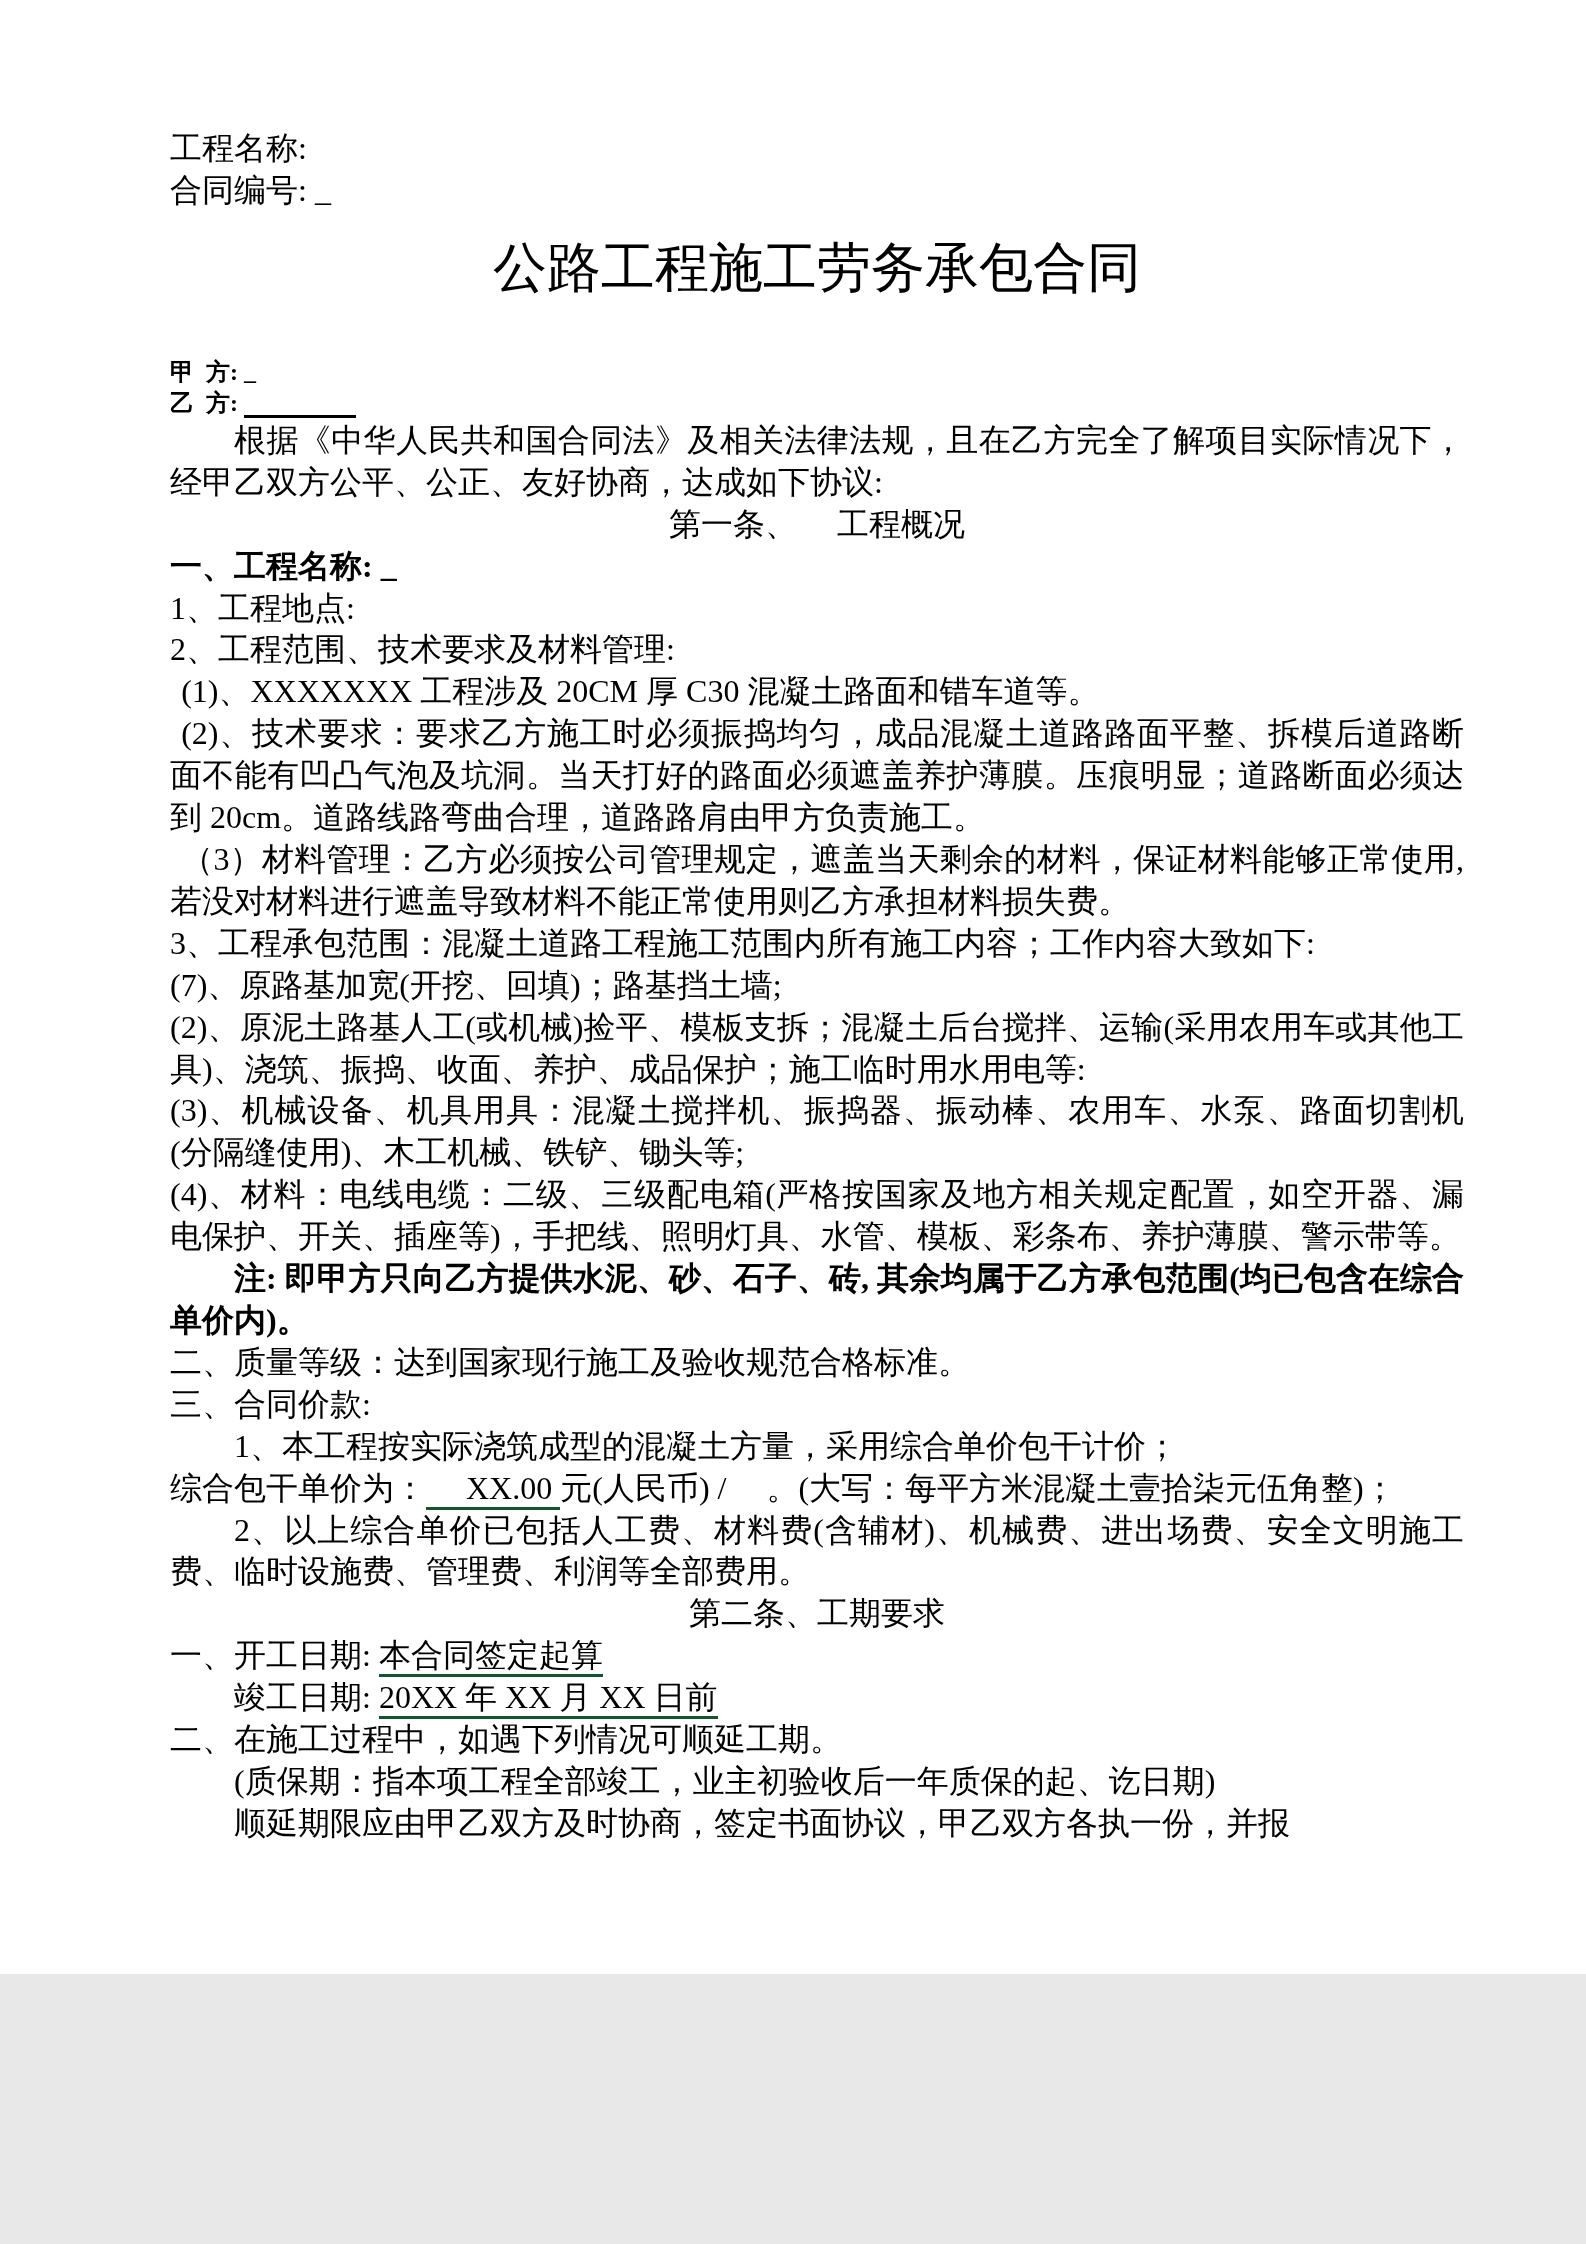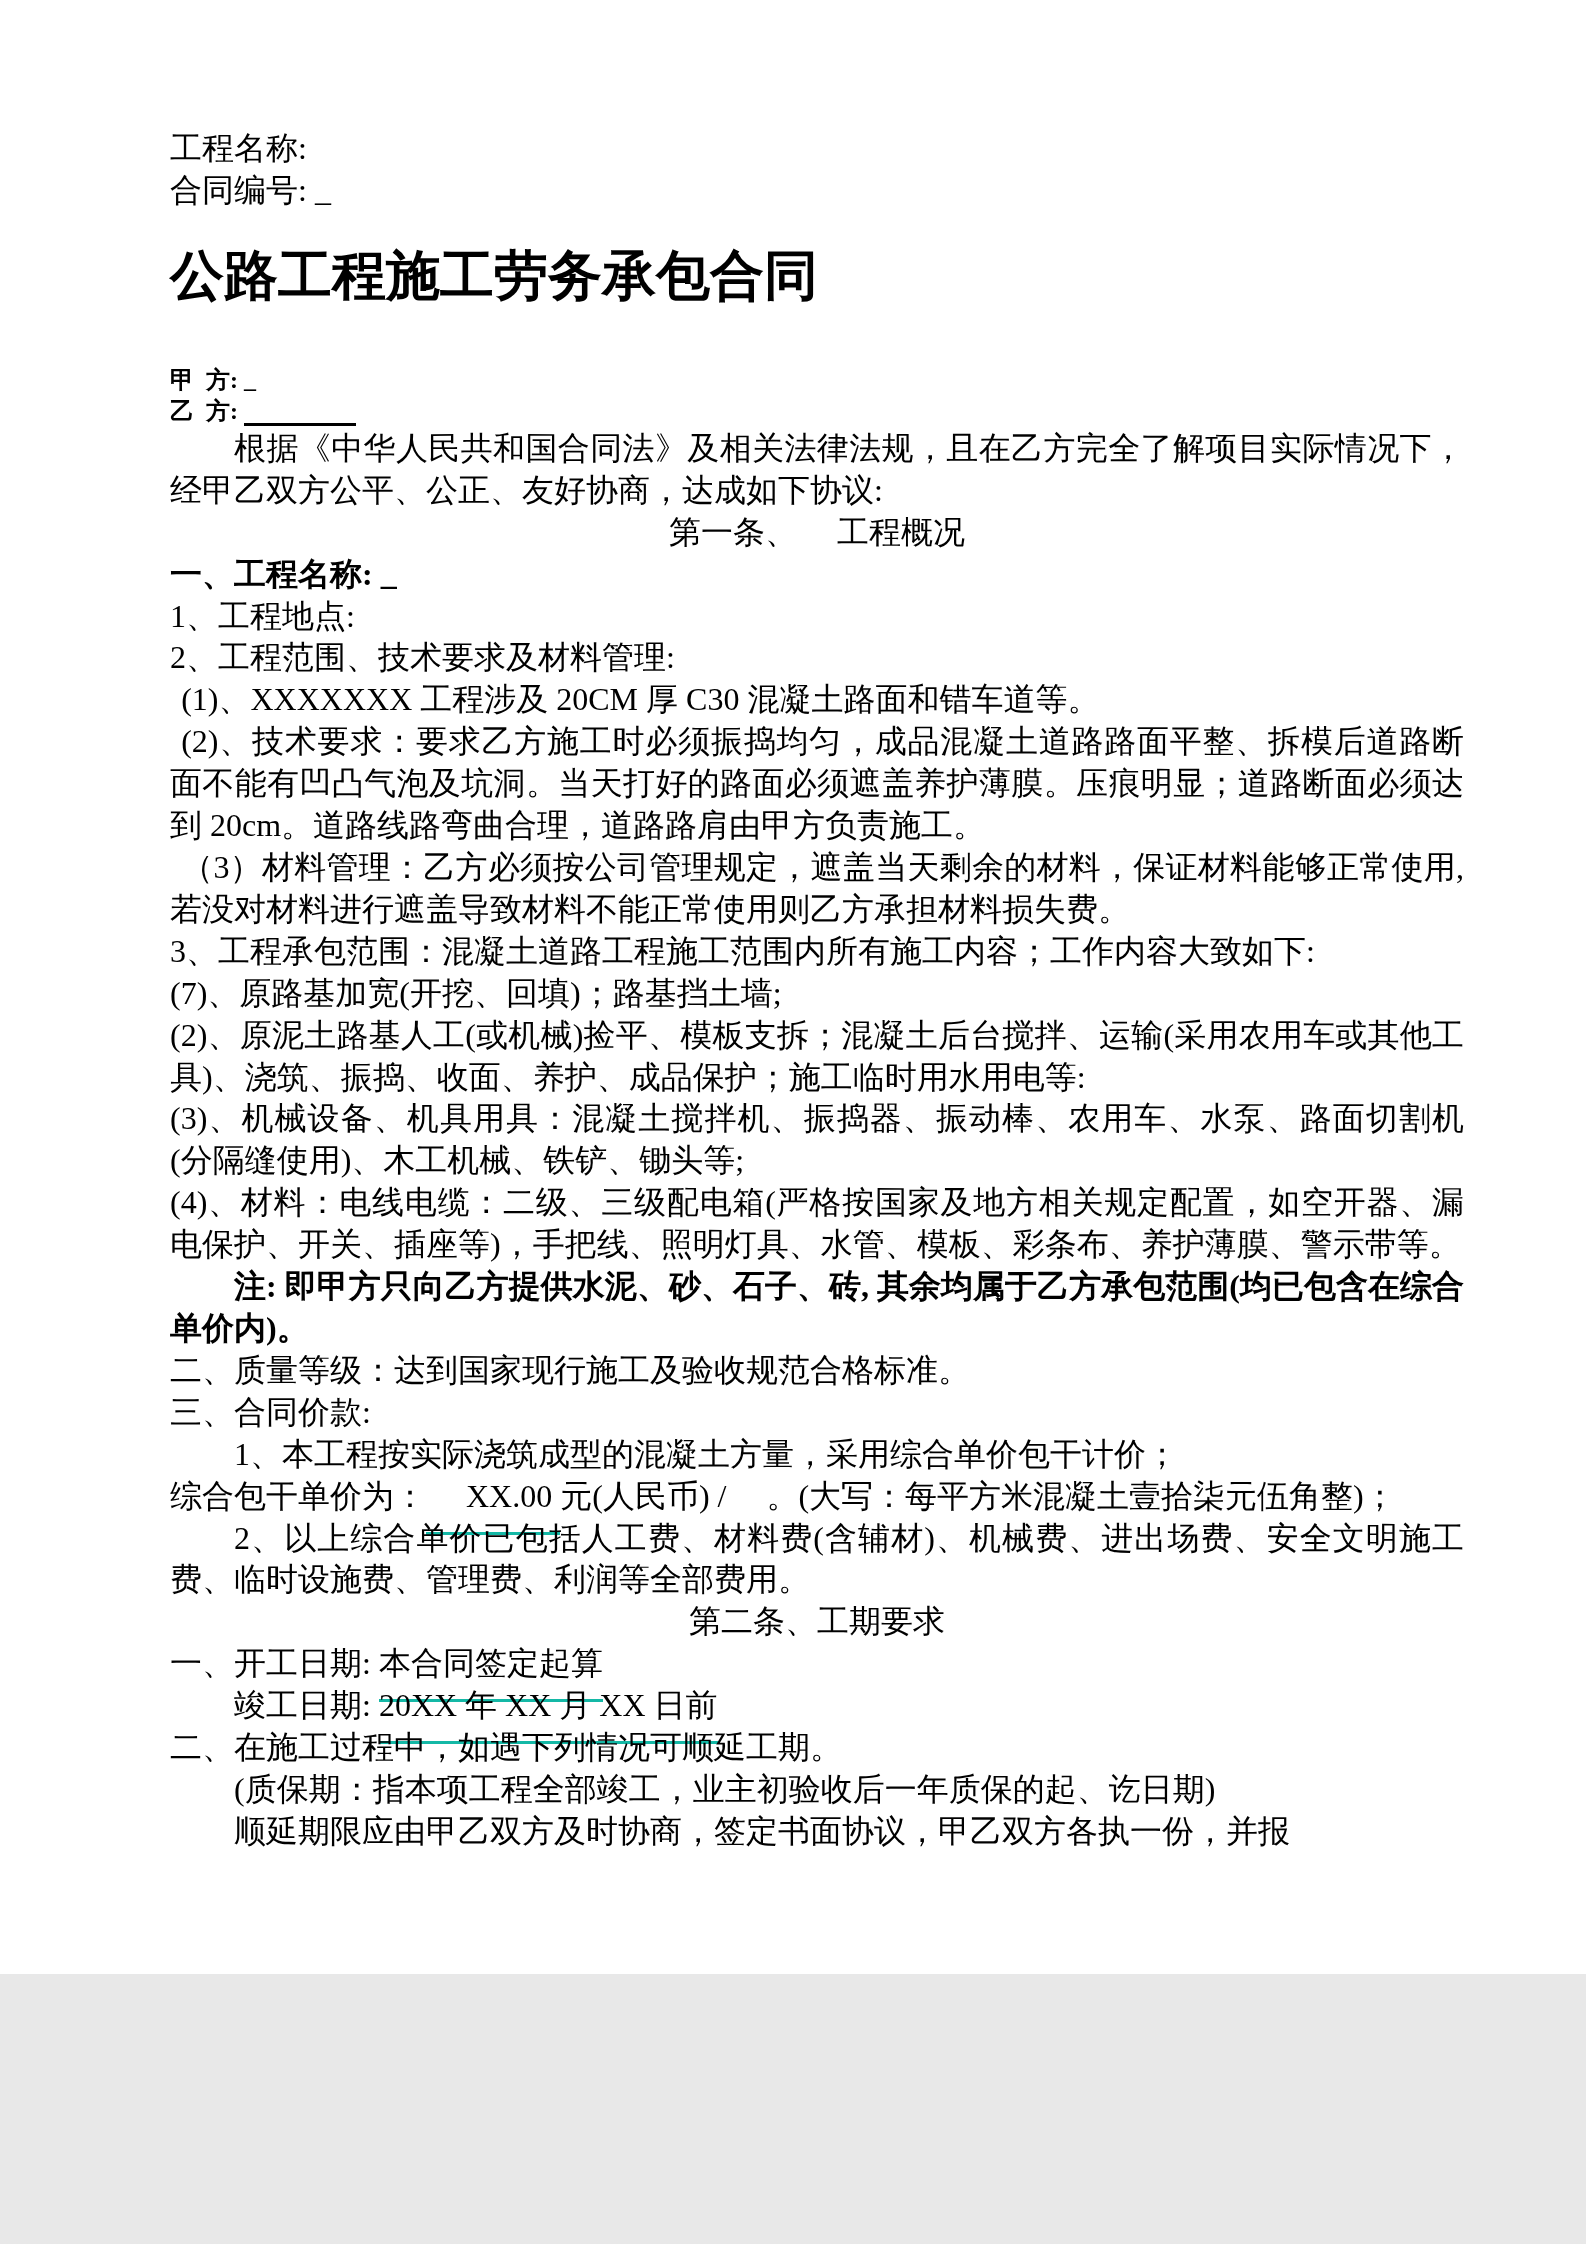--- a/index.html
+++ b/index.html
@@ -27,35 +27,36 @@
     text-align: justify;
   }
   .b { font-weight: bold; }
   .center {
     text-align: center;
     text-indent: 0;
   }
   .ind2 { text-indent: 2em; }
   .ind-sm { text-indent: 0.35em; }
   .doc-title {
-    margin: 32px 0 0 0;
+    margin: 24px 0 0 0;
     font-size: 54px;
     line-height: 1.2;
-    font-weight: bold;
+    font-weight: normal;
+    text-align: center;
     white-space: normal;
   }
   .parties { margin-top: 56px; }
   .party-line {
     font-weight: bold;
     font-size: 24px;
     line-height: 1.32;
   }
   .u {
-    border-bottom: 3px solid #14b8a6;
-    padding-bottom: 18px;
+    border-bottom: 3px solid #14532d;
+    padding-bottom: 1px;
   }
   .blank-underline {
     border-bottom: 3px solid #000;
     display: inline-block;
     min-width: 112px;
     line-height: 1;
   }
 </style>
 </head>
 <body>

